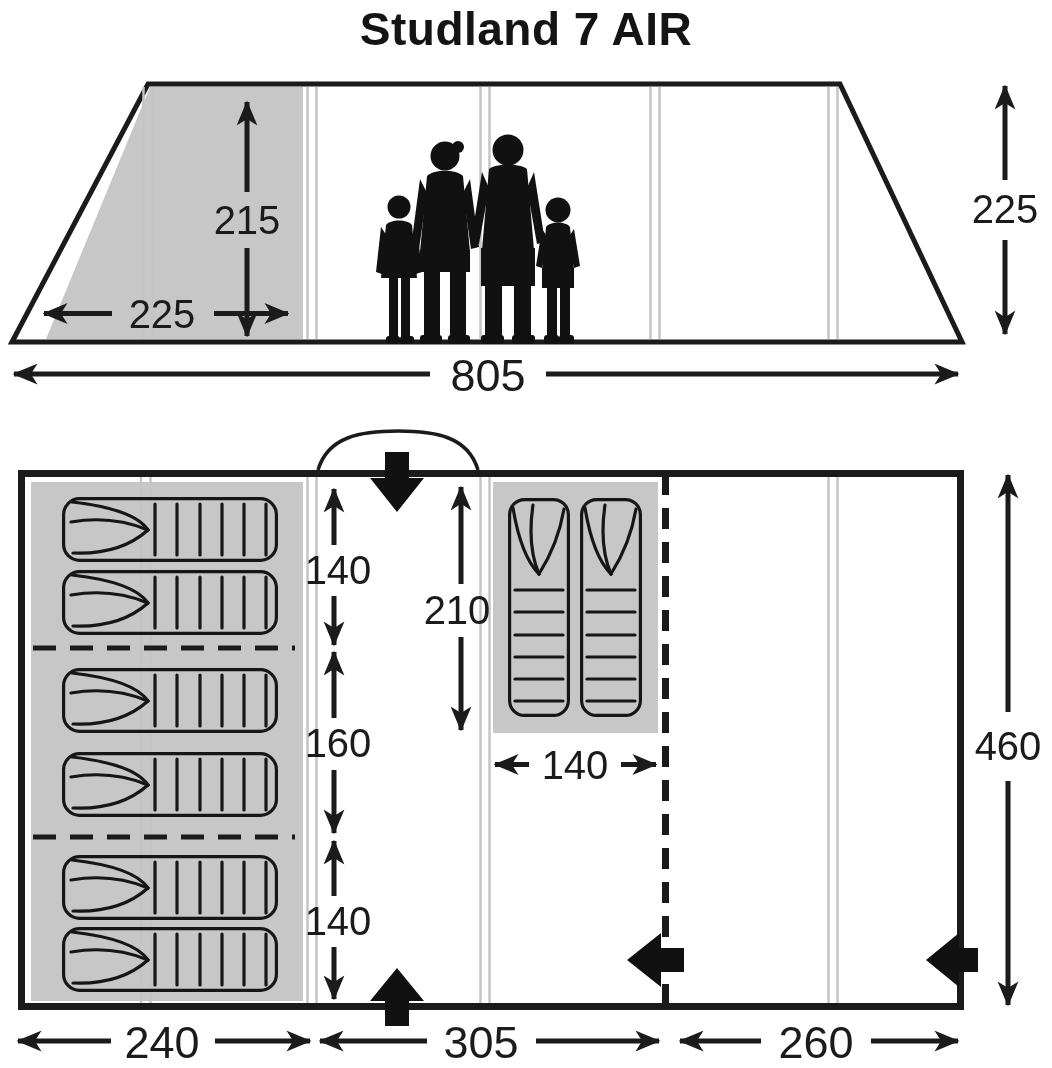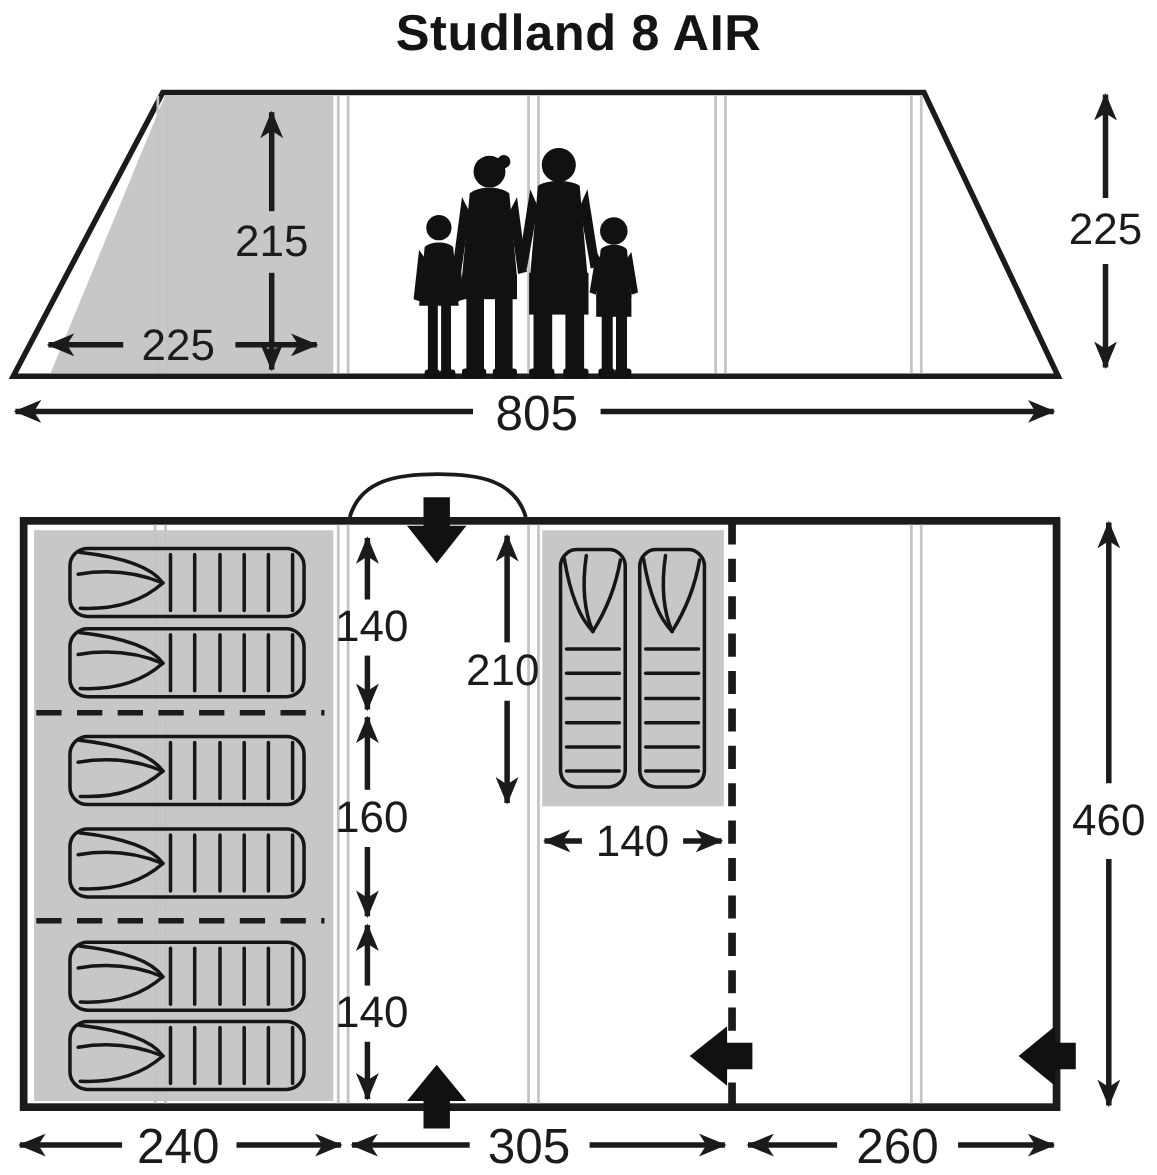--- a/index.html
+++ b/index.html
@@ -18,21 +18,21 @@
        text-anchor:middle;dominant-baseline:central;}
   .dim-lg{font-size:45px;}
   .silhouette{fill:#111;stroke:none;}
   .bagstroke{fill:none;stroke:#161616;stroke-width:3.2;stroke-linecap:round;}
   .doorarrow{fill:#111;stroke:none;}
 </style>
 </head>
 <body>
 
 <div class="page">
-  <h1 class="title">Studland 8 AIR</h1>
+  <h1 class="title">Studland 7 AIR</h1>
 
   <svg width="1052" height="1068" viewBox="0 0 1052 1068">
     <defs>
       <marker id="ah" markerUnits="userSpaceOnUse" markerWidth="25" markerHeight="21" viewBox="0 0 12 10" refX="11.3" refY="5" orient="auto-start-reverse">
         <path d="M0,0 L12,5 L0,10 L3.2,5 Z" fill="#1b1b1b"></path>
       </marker>
 
       <g id="bagH">
         <rect class="bagstroke" x="1.6" y="1.6" width="212.8" height="61.8" rx="16"></rect>
         <path class="bagstroke" d="M10,5 Q72,12 86,33"></path>

